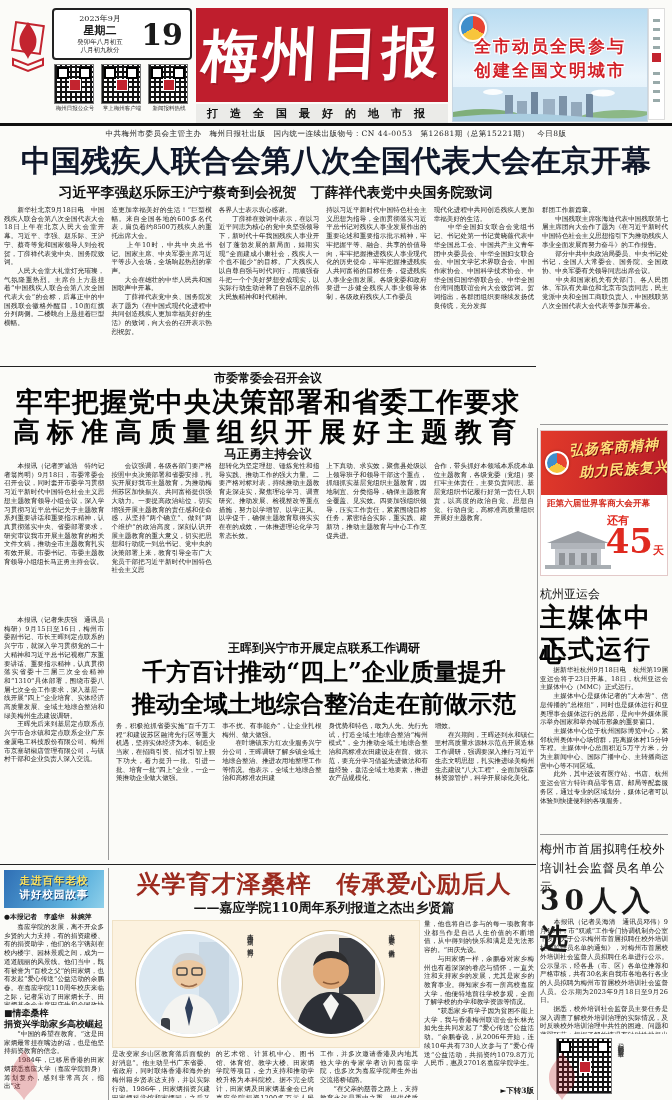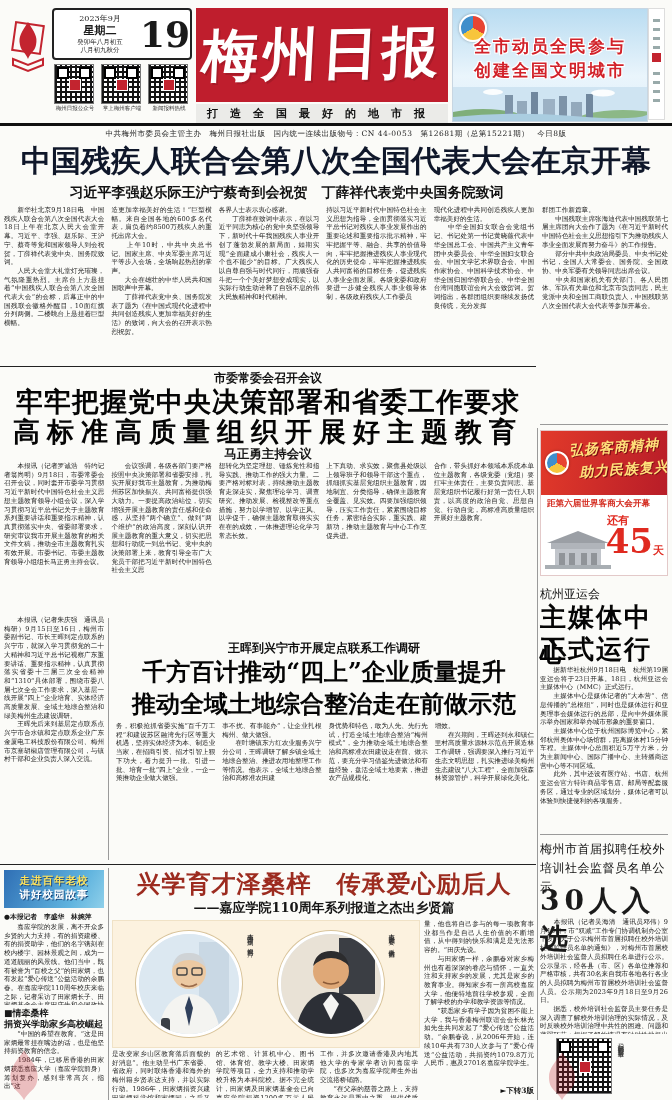--- a/index.html
+++ b/index.html
@@ -5,21 +5,21 @@
   html,body{margin:0;padding:0;background:#888;}
   .page{position:relative;width:672px;height:1100px;margin:0 auto;background:#fbfbf8;
         font-family:"DejaVu Serif","Liberation Serif",serif;color:#1a1a1a;overflow:hidden;}
   .abs{position:absolute;}
   
   .datebox{border:2px solid #222;border-radius:4px;display:flex;align-items:center;padding:2px 6px;box-sizing:border-box;background:#fff;}
   .datebox .dcol{flex:1;text-align:center;line-height:1.25;}
   .d-ym{font-size:8px;}
   .d-week{font-size:11px;font-weight:bold;}
   .d-lunar,.d-term{font-size:6.5px;}
-  .d-day{font-size:36px;font-weight:bold;width:44px;text-align:center;}
+  .d-day{font-size:30px;font-weight:bold;width:44px;text-align:center;}
   .qrrow{display:flex;gap:5px;}
   .qrcell{width:42px;text-align:center;}
   .qr{position:relative;width:40px;height:40px;background:#fff;border:1px solid #777;box-sizing:border-box;
       background-image:repeating-linear-gradient(0deg,#161616 0 2px,transparent 2px 5px),
                        repeating-linear-gradient(90deg,#161616 0 2px,transparent 2px 5px);}
   .qr::before,.qr::after{content:"";position:absolute;width:8px;height:8px;border:2px solid #000;background:#fff;top:2px;}
   .qr::before{left:2px;} .qr::after{right:2px;}
   .qr .seal{position:absolute;left:50%;top:50%;width:10px;height:10px;margin:-5px 0 0 -5px;background:#c3242f;border:1px solid #fff;}
   .qrcap{font-size:5.5px;line-height:7px;color:#333;margin-top:1px;}
   .titlebox{background:#bf1e2d;color:#fff;display:flex;align-items:center;justify-content:center;}
@@ -151,21 +151,21 @@
   <div class="abs bside" style="left:648px;top:8px;width:17px;height:112px;">
     <div class="marks"></div>
     <div class="seal2"></div>
     <div class="marks"></div>
   </div>
 
   <div class="abs blackrule" style="left:0;top:123px;width:672px;height:3px;"></div>
   <div class="abs publine" style="left:0;top:129px;width:672px;">中共梅州市委员会主管主办　梅州日报社出版　国内统一连续出版物号：CN 44-0053　第12681期（总第15221期）　今日8版</div>
 
   <div class="abs hl-lead" style="left:0;top:141px;width:672px;">中国残疾人联合会第八次全国代表大会在京开幕</div>
-  <div class="abs hl-sub" style="left:0;top:184px;width:551px;margin-left:11px;">习近平李强赵乐际王沪宁蔡奇到会祝贺　丁薛祥代表党中央国务院致词</div>
+  <div class="abs hl-sub" style="left:0;top:184px;width:551px;">习近平李强赵乐际王沪宁蔡奇到会祝贺　丁薛祥代表党中央国务院致词</div>
 
   <div class="abs cols" style="left:4px;top:206px;width:530px;height:158px;">
     <p class="bt">　　新华社北京9月18日电　中国残疾人联合会第八次全国代表大会18日上午在北京人民大会堂开幕。习近平、李强、赵乐际、王沪宁、蔡奇等党和国家领导人到会祝贺，丁薛祥代表党中央、国务院致词。
 　　人民大会堂大礼堂灯光璀璨，气氛隆重热烈。主席台上方悬挂着“中国残疾人联合会第八次全国代表大会”的会标，后幕正中的中国残联会徽格外醒目，10面红旗分列两侧。二楼眺台上悬挂着巨型横幅。</p>
     <p class="bt">造更加幸福美好的生活！”巨型横幅。来自全国各地的600多名代表，肩负着约8500万残疾人的重托出席大会。
 　　上午10时，中共中央总书记、国家主席、中央军委主席习近平等步入会场，全场响起热烈的掌声。
 　　大会在雄壮的中华人民共和国国歌声中开幕。
 　　丁薛祥代表党中央、国务院发表了题为《在中国式现代化进程中共同创造残疾人更加幸福美好的生活》的致词，向大会的召开表示热烈祝贺。</p>
     <p class="bt">各界人士表示衷心感谢。
 　　丁薛祥在致词中表示，在以习近平同志为核心的党中央坚强领导下，新时代十年我国残疾人事业开创了蓬勃发展的新局面，如期实现“全面建成小康社会，残疾人一个也不能少”的目标。广大残疾人以自尊自强与时代同行，用顽强奋斗把一个个美好梦想变成现实，以实际行动生动诠释了自强不息的伟大民族精神和时代精神。</p>

